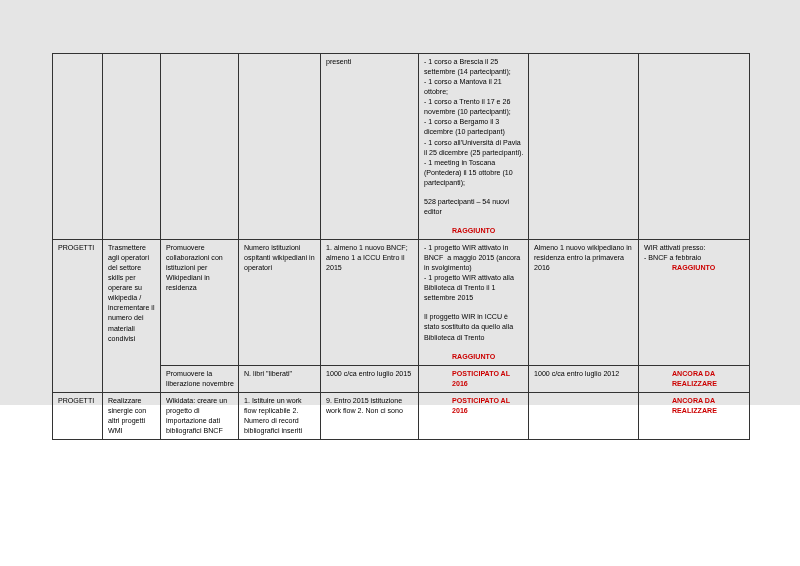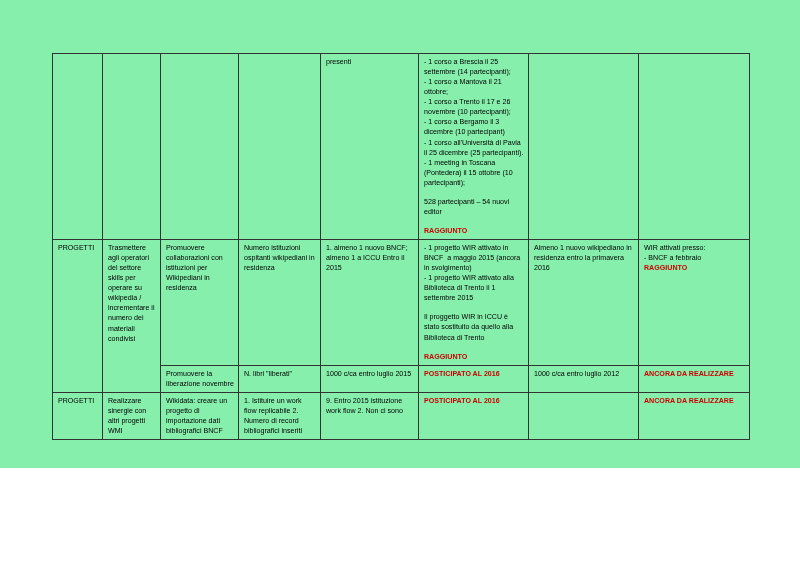--- a/index.html
+++ b/index.html
@@ -10,22 +10,22 @@
   body {
     width: 800px;
     height: 566px;
     font-family: "Liberation Sans", sans-serif;
     color: #000000;
     overflow: hidden;
   }
   .page {
     position: relative;
     width: 800px;
-    height: 468px;
-    background: #86efac;
+    height: 405px;
+    background: #e5e5e5;
   }
   table.report {
     position: absolute;
     left: 52px;
     top: 53px;
     width: 697px;
     border-collapse: collapse;
     table-layout: fixed;
   }
   table.report td {
@@ -36,20 +36,21 @@
     line-height: 1.42;
     font-family: "Liberation Sans", sans-serif;
     word-wrap: break-word;
     overflow-wrap: break-word;
     color: #000000;
   }
   td.v-mid { vertical-align: middle; }
   .red {
     color: #CC0000;
     font-weight: bold;
+    margin-left: 28px;
   }
   .blk { display: block; }
   .gap { display: block; height: 9px; }
   
   col.c1 { width: 50px; }
   col.c2 { width: 58px; }
   col.c3 { width: 78px; }
   col.c4 { width: 82px; }
   col.c5 { width: 98px; }
   col.c6 { width: 110px; }
@@ -94,21 +95,21 @@
           <span class="red blk">RAGGIUNTO</span>
         </td>
         <td></td>
         <td></td>
       </tr>
 
       <tr>
         <td class="v-mid" rowspan="2">PROGETTI</td>
         <td class="v-mid" rowspan="2">Trasmettere agli operatori del settore skills per operare su wikipedia / incrementare il numero dei materiali condivisi</td>
         <td class="v-mid">Promuovere collaborazioni con istituzioni per Wikipediani in residenza</td>
-        <td class="v-mid">Numero istituzioni ospitanti wikipediani in residenza</td>
+        <td class="v-mid">Numero istituzioni ospitanti wikipediani in operatori</td>
         <td class="v-mid">1. almeno 1 nuovo BNCF; almeno 1 a ICCU Entro il 2015</td>
         <td>
           <span class="cell-text blk">- 1 progetto WIR attivato in BNCF  a maggio 2015 (ancora in svolgimento)
 - 1 progetto WIR attivato alla Biblioteca di Trento il 1 settembre 2015</span>
           <span class="gap"></span>
           <span class="cell-text blk">Il proggetto WIR in ICCU è stato sostituito da quello alla Biblioteca di Trento</span>
           <span class="gap"></span>
           <span class="red blk">RAGGIUNTO</span>
         </td>
         <td class="v-mid">Almeno 1 nuovo wikipediano in residenza entro la primavera 2016</td>

